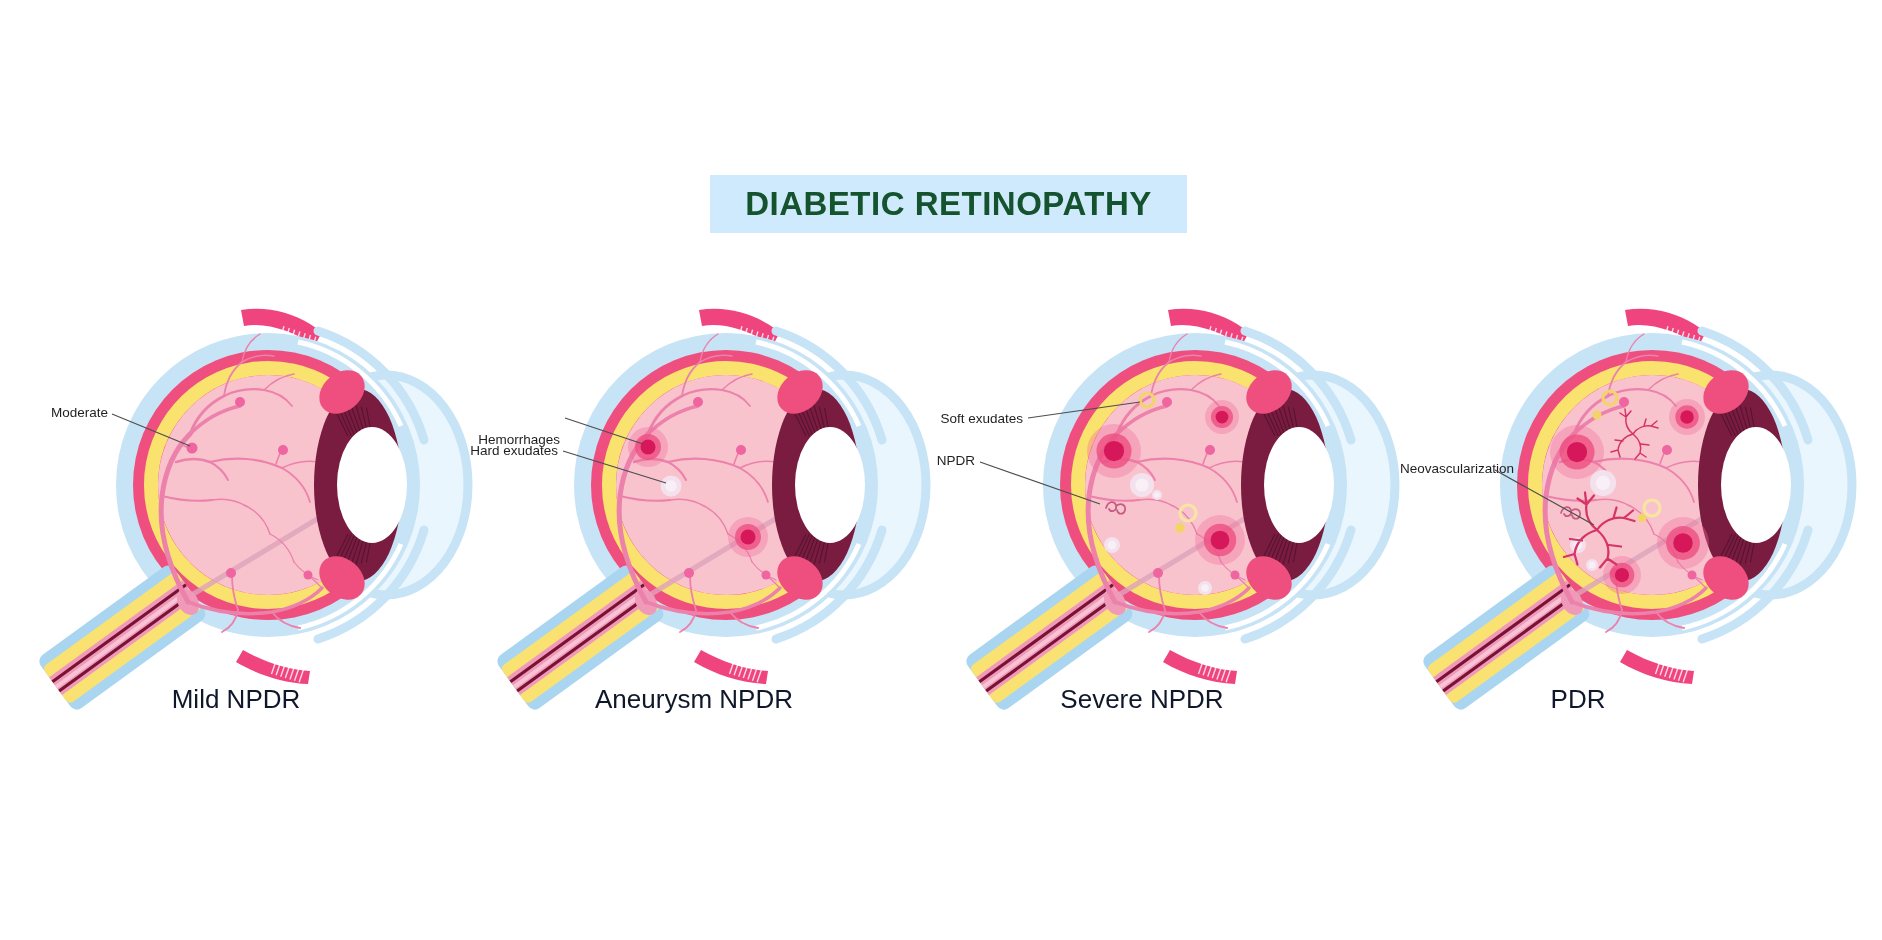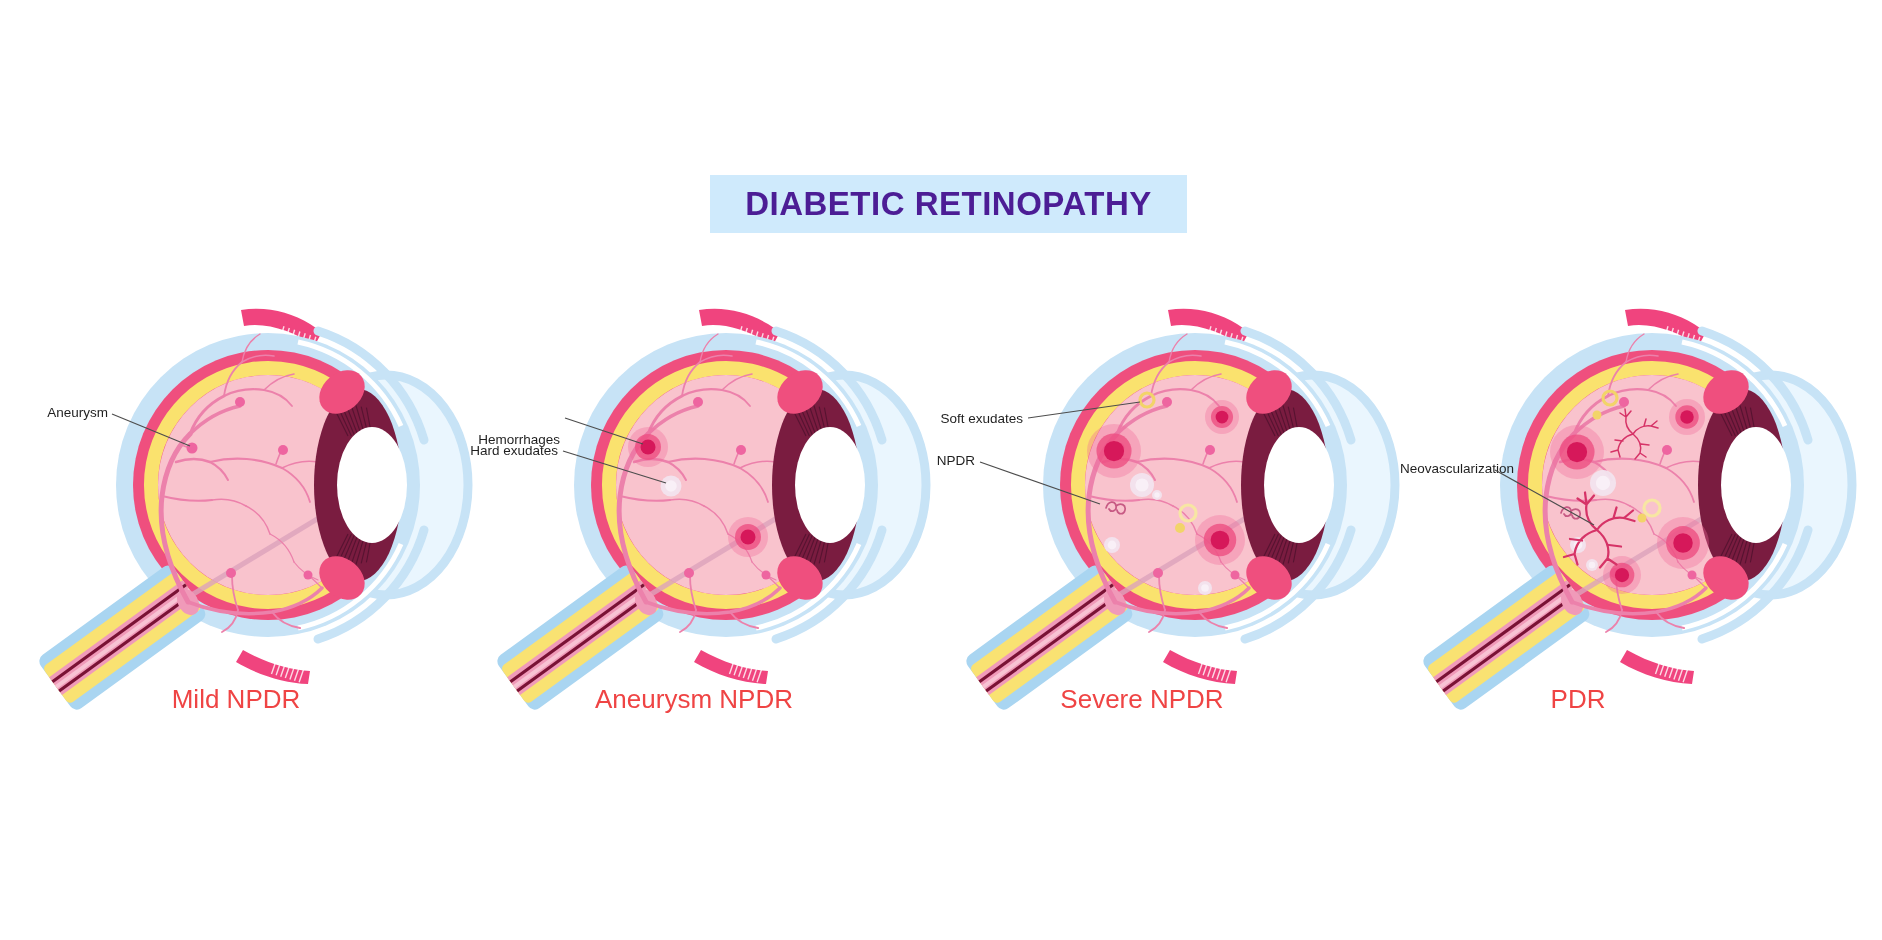--- a/index.html
+++ b/index.html
@@ -5,28 +5,28 @@
   html,body{margin:0;padding:0;background:#ffffff;}
   .page{
     position:relative;width:1882px;height:940px;background:#ffffff;overflow:hidden;
     font-family:"Liberation Sans",sans-serif;
   }
   .title-banner{
     position:absolute;left:710px;top:175px;width:477px;height:58px;
     background:#cfeafc;display:flex;align-items:center;justify-content:center;
   }
   .title-banner span{
-    font-size:33px;font-weight:700;letter-spacing:.5px;color:#4c1d95;white-space:nowrap;
+    font-size:33px;font-weight:700;letter-spacing:.5px;color:#14532d;white-space:nowrap;
   }
   .eye-panel{position:absolute;top:250px;width:460px;height:470px;}
   .eye-panel svg{display:block;width:460px;height:470px;}
   #panel-mild{left:38px;} #panel-moderate{left:496px;} #panel-severe{left:965px;} #panel-pdr{left:1422px;}
   .stage-label{
     position:absolute;top:684px;transform:translateX(-50%);
-    font-size:26px;font-weight:500;color:#ef4444;white-space:nowrap;
+    font-size:26px;font-weight:500;color:#0f172a;white-space:nowrap;
   }
   .annotation{
     position:absolute;font-size:13.5px;font-weight:400;color:#1f1f1f;white-space:nowrap;text-align:right;
   }
   .callouts{position:absolute;left:0;top:0;width:1882px;height:940px;pointer-events:none;}
 </style>
 </head>
 <body>
 
 <div class="page">
@@ -551,21 +551,21 @@
           <path transform="translate(148,260)" d="M-9,3 c2,-7 9,-8 10,-2 c1,5 -5,7 -7,3 m7,-3 c5,-4 10,-1 9,4 c-1,5 -7,5 -8,0" fill="none" stroke="#c75a84" stroke-width="1.7" stroke-linecap="round"></path>
         </g>
       </svg>
     </div>
 
   <div class="stage-label" style="left:236px">Mild NPDR</div>
   <div class="stage-label" style="left:694px">Aneurysm NPDR</div>
   <div class="stage-label" style="left:1142px">Severe NPDR</div>
   <div class="stage-label" style="left:1578px">PDR</div>
 
-  <div class="annotation" style="right:1774px;top:405px">Aneurysm</div>
+  <div class="annotation" style="right:1774px;top:405px">Moderate</div>
   <div class="annotation" style="right:1322px;top:432px">Hemorrhages</div>
   <div class="annotation" style="right:1324px;top:443px">Hard exudates</div>
   <div class="annotation" style="right:859px;top:411px">Soft exudates</div>
   <div class="annotation" style="right:907px;top:453px">NPDR</div>
   <div class="annotation" style="right:368px;top:461px">Neovascularization</div>
 
   <svg class="callouts" width="1882" height="940" viewBox="0 0 1882 940">
       <line x1="112" y1="414" x2="190" y2="446" stroke="#4d4d4d" stroke-width="1.2"></line>
       <line x1="565" y1="418" x2="643" y2="444" stroke="#4d4d4d" stroke-width="1.2"></line>
       <line x1="563" y1="451" x2="666" y2="483" stroke="#4d4d4d" stroke-width="1.2"></line>

